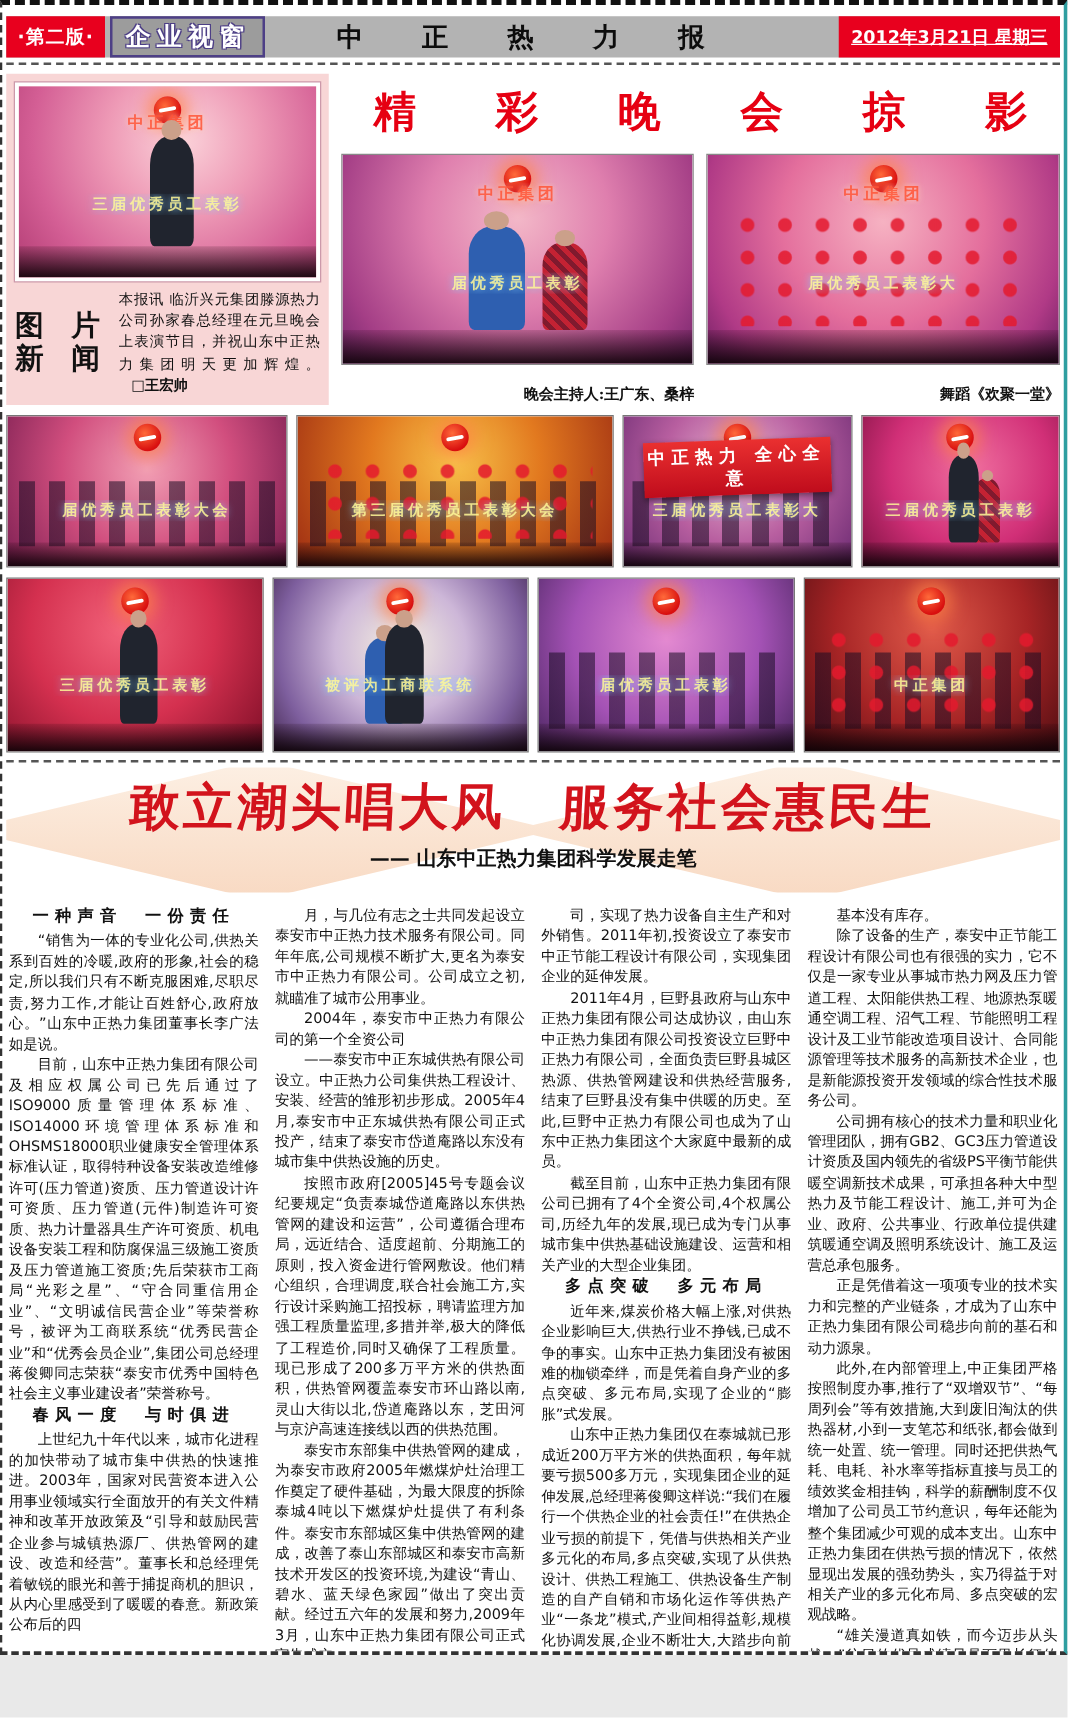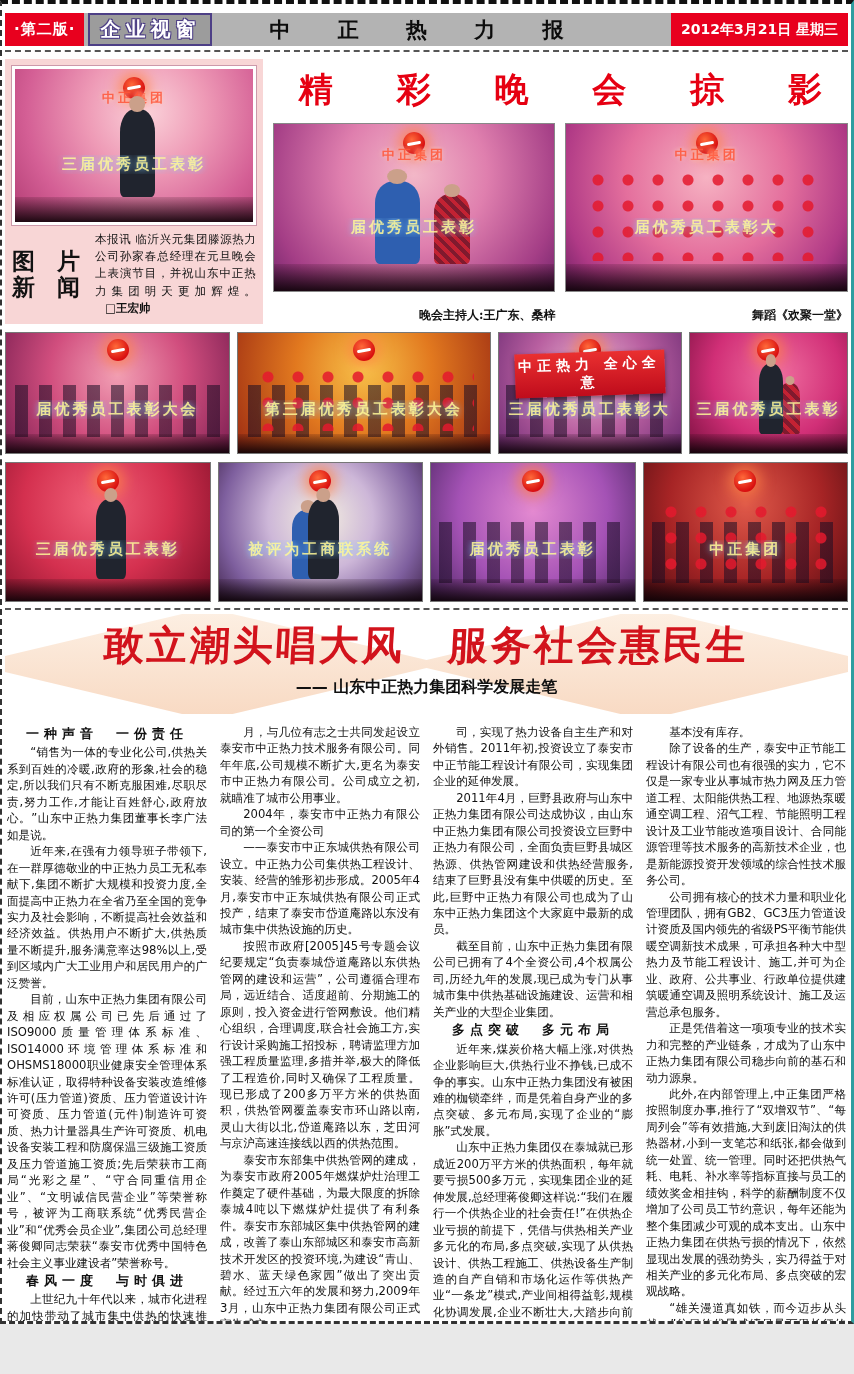--- a/index.html
+++ b/index.html
@@ -10,21 +10,21 @@
         font-family:"DejaVu Sans",sans-serif;color:#111;}
   .sep{border:none;border-top:2px dashed #555;margin:4px 0;}
   
   .topbar{margin-top:9px;height:33px;background:#b3b3b3;display:flex;align-items:stretch;position:relative;}
   .edition-box{background:#e8001e;color:#fff;font-weight:900;font-size:15px;display:flex;align-items:center;padding:0 9px;letter-spacing:1px;}
   .section-box{margin-left:4px;background:#9c9c9c;border:2px solid #4d3f86;color:#fff;font-weight:900;font-size:20px;
     letter-spacing:5px;display:flex;align-items:center;padding:0 10px;
     text-shadow:1px 1px 0 #4d3f86,-1px -1px 0 #4d3f86,1px -1px 0 #4d3f86,-1px 1px 0 #4d3f86;}
   .masthead{position:absolute;left:50%;top:50%;transform:translate(-50%,-50%);
     font-family:"DejaVu Serif",serif;font-weight:700;font-size:21px;letter-spacing:20px;color:#0c0c0c;white-space:nowrap;}
-  .date-box{margin-left:auto;background:#e8001e;color:#fff;font-weight:700;font-size:14px;display:flex;align-items:center;padding:0 10px;}
+  .date-box{margin-left:auto;background:#e8001e;color:#fff;font-weight:700;font-size:14px;display:flex;align-items:center;padding:0 10px;text-decoration:underline;}
   
   .toprow{display:flex;gap:10px;margin-top:7px;height:265px;}
   .photo-card{width:314px;background:#f8d6d6;padding:7px;display:flex;flex-direction:column;}
   .ph{position:relative;overflow:hidden;}
   .photo-card .ph{flex:1;border:3px solid #fff;box-shadow:0 0 0 1px #c9a;}
   .pc-bottom{display:flex;gap:8px;margin-top:6px;align-items:center;}
   .pc-label{font-weight:900;font-size:23px;line-height:1.12;letter-spacing:7px;white-space:nowrap;font-family:"DejaVu Serif",serif;}
   .pc-caption{margin:0;font-size:11.5px;line-height:1.5;text-align:justify;font-family:"DejaVu Serif",serif;}
   .pc-caption .lead{text-indent:2em;display:inline;}
   .pc-caption .byline{font-weight:700;margin-left:10px;white-space:nowrap;}
@@ -51,21 +51,21 @@
   .t-rose{background:radial-gradient(circle at 50% 35%,#f2a0b5 0%,#d14e7e 50%,#7c1f52 100%);}
   .t-violet{background:radial-gradient(circle at 50% 35%,#e9b6d2 0%,#b85fa0 50%,#6b2a72 100%);}
   .t-magenta{background:radial-gradient(circle at 55% 35%,#f06fa0 0%,#d12f77 55%,#7a1040 100%);}
   .t-red{background:radial-gradient(circle at 45% 30%,#f2637a 0%,#d4304f 50%,#7e0e27 100%);}
   .t-spot{background:radial-gradient(circle at 50% 40%,#f5f0e0 0%,#cdb7d8 40%,#7e5f9e 75%,#43274f 100%);}
   .t-purple{background:radial-gradient(circle at 50% 35%,#e48ad1 0%,#a452b5 55%,#4a2560 100%);}
   .t-darkred{background:radial-gradient(circle at 50% 30%,#e05a4a 0%,#a62425 55%,#4f0d12 100%);}
   .logo-dot{position:absolute;top:5%;left:50%;transform:translateX(-50%);width:22px;height:22px;border-radius:50%;
     background:radial-gradient(circle at 40% 35%,#ff6a3a,#d90f0f 70%);box-shadow:0 0 14px 5px rgba(255,130,70,.75);}
   .logo-dot::after{content:"";position:absolute;left:18%;right:18%;top:44%;height:3px;background:#fff;border-radius:2px;transform:rotate(-10deg);}
-  .backdrop{position:absolute;left:0;right:0;top:56%;text-align:center;font-weight:900;font-size:15px;letter-spacing:3px;
+  .backdrop{position:absolute;left:0;right:0;top:56%;text-align:center;font-weight:900;font-size:12px;letter-spacing:3px;
     color:rgba(255,248,150,.85);text-shadow:0 0 7px rgba(130,205,255,.9);white-space:nowrap;overflow:hidden;}
   .backdrop.top{top:13%;font-size:13px;color:rgba(255,85,55,.85);text-shadow:0 0 5px rgba(255,210,185,.8);}
   .banner{position:absolute;top:16%;left:9%;right:9%;background:linear-gradient(#ea3030,#bf0c1c);color:#fff;font-weight:900;
     text-align:center;font-size:14px;letter-spacing:5px;padding:4px 0;transform:rotate(-2deg);box-shadow:0 2px 5px rgba(0,0,0,.45);}
   .crowd{position:absolute;left:4%;right:4%;bottom:13%;height:44%;
     background:repeating-linear-gradient(90deg,rgba(25,12,35,.55) 0 13px,rgba(25,12,35,0) 13px 24px);}
   .poms{position:absolute;inset:26% 6% 18% 6%;
     background-image:radial-gradient(circle,rgba(228,25,45,.85) 5px,rgba(228,25,45,0) 6px);background-size:30px 26px;}
   .fig{position:absolute;bottom:16%;width:16%;height:50%;background:#232a3a;border-radius:42% 42% 10% 10%/26% 26% 8% 8%;}
   .fig::before{content:"";position:absolute;top:-14%;left:50%;transform:translateX(-50%);width:44%;height:18%;background:#cba08a;border-radius:50%;}
@@ -221,21 +221,20 @@
     <div class="headline-wrap">
       <i class="diamond d1"></i>
       <i class="diamond d2"></i>
       <h2 class="headline">敢立潮头唱大风　服务社会惠民生</h2>
       <h3 class="subhead">—— 山东中正热力集团科学发展走笔</h3>
     </div>
     <div class="columns">
         <div class="col">
           <h4 class="">一种声音　一份责任</h4>
           <p class="">“销售为一体的专业化公司,供热关系到百姓的冷暖,政府的形象,社会的稳定,所以我们只有不断克服困难,尽职尽责,努力工作,才能让百姓舒心,政府放心。”山东中正热力集团董事长李广法如是说。</p>
-          <p class="">近年来,在强有力领导班子带领下,在一群厚德敬业的中正热力员工无私奉献下,集团不断扩大规模和投资力度,全面提高中正热力在全省乃至全国的竞争实力及社会影响，不断提高社会效益和经济效益。供热用户不断扩大,供热质量不断提升,服务满意率达98%以上,受到区域内广大工业用户和居民用户的广泛赞誉。</p>
           <p class="">目前，山东中正热力集团有限公司及相应权属公司已先后通过了ISO9000质量管理体系标准、ISO14000环境管理体系标准和OHSMS18000职业健康安全管理体系标准认证，取得特种设备安装改造维修许可(压力管道)资质、压力管道设计许可资质、压力管道(元件)制造许可资质、热力计量器具生产许可资质、机电设备安装工程和防腐保温三级施工资质及压力管道施工资质;先后荣获市工商局“光彩之星”、“守合同重信用企业”、“文明诚信民营企业”等荣誉称号，被评为工商联系统“优秀民营企业”和“优秀会员企业”,集团公司总经理蒋俊卿同志荣获“泰安市优秀中国特色社会主义事业建设者”荣誉称号。</p>
           <h4 class="">春风一度　与时俱进</h4>
           <p class="">上世纪九十年代以来，城市化进程的加快带动了城市集中供热的快速推进。2003年，国家对民营资本进入公用事业领域实行全面放开的有关文件精神和改革开放政策及“引导和鼓励民营企业参与城镇热源厂、供热管网的建设、改造和经营”。董事长和总经理凭着敏锐的眼光和善于捕捉商机的胆识，从内心里感受到了暖暖的春意。新政策公布后的四</p>
         </div>
         <div class="col">
           <p class="">月，与几位有志之士共同发起设立泰安市中正热力技术服务有限公司。同年年底,公司规模不断扩大,更名为泰安市中正热力有限公司。公司成立之初,就瞄准了城市公用事业。</p>
           <p class="">2004年，泰安市中正热力有限公司的第一个全资公司</p>
           <p class="">——泰安市中正东城供热有限公司设立。中正热力公司集供热工程设计、安装、经营的雏形初步形成。2005年4月,泰安市中正东城供热有限公司正式投产，结束了泰安市岱道庵路以东没有城市集中供热设施的历史。</p>
           <p class="">按照市政府[2005]45号专题会议纪要规定“负责泰城岱道庵路以东供热管网的建设和运营”，公司遵循合理布局，远近结合、适度超前、分期施工的原则，投入资金进行管网敷设。他们精心组织，合理调度,联合社会施工方,实行设计采购施工招投标，聘请监理方加强工程质量监理,多措并举,极大的降低了工程造价,同时又确保了工程质量。现已形成了200多万平方米的供热面积，供热管网覆盖泰安市环山路以南,灵山大街以北,岱道庵路以东，芝田河与京沪高速连接线以西的供热范围。</p>
           <p class="">泰安市东部集中供热管网的建成，为泰安市政府2005年燃煤炉灶治理工作奠定了硬件基础，为最大限度的拆除泰城4吨以下燃煤炉灶提供了有利条件。泰安市东部城区集中供热管网的建成，改善了泰山东部城区和泰安市高新技术开发区的投资环境,为建设“青山、碧水、蓝天绿色家园”做出了突出贡献。经过五六年的发展和努力,2009年3月，山东中正热力集团有限公司正式宣告成立。</p>

